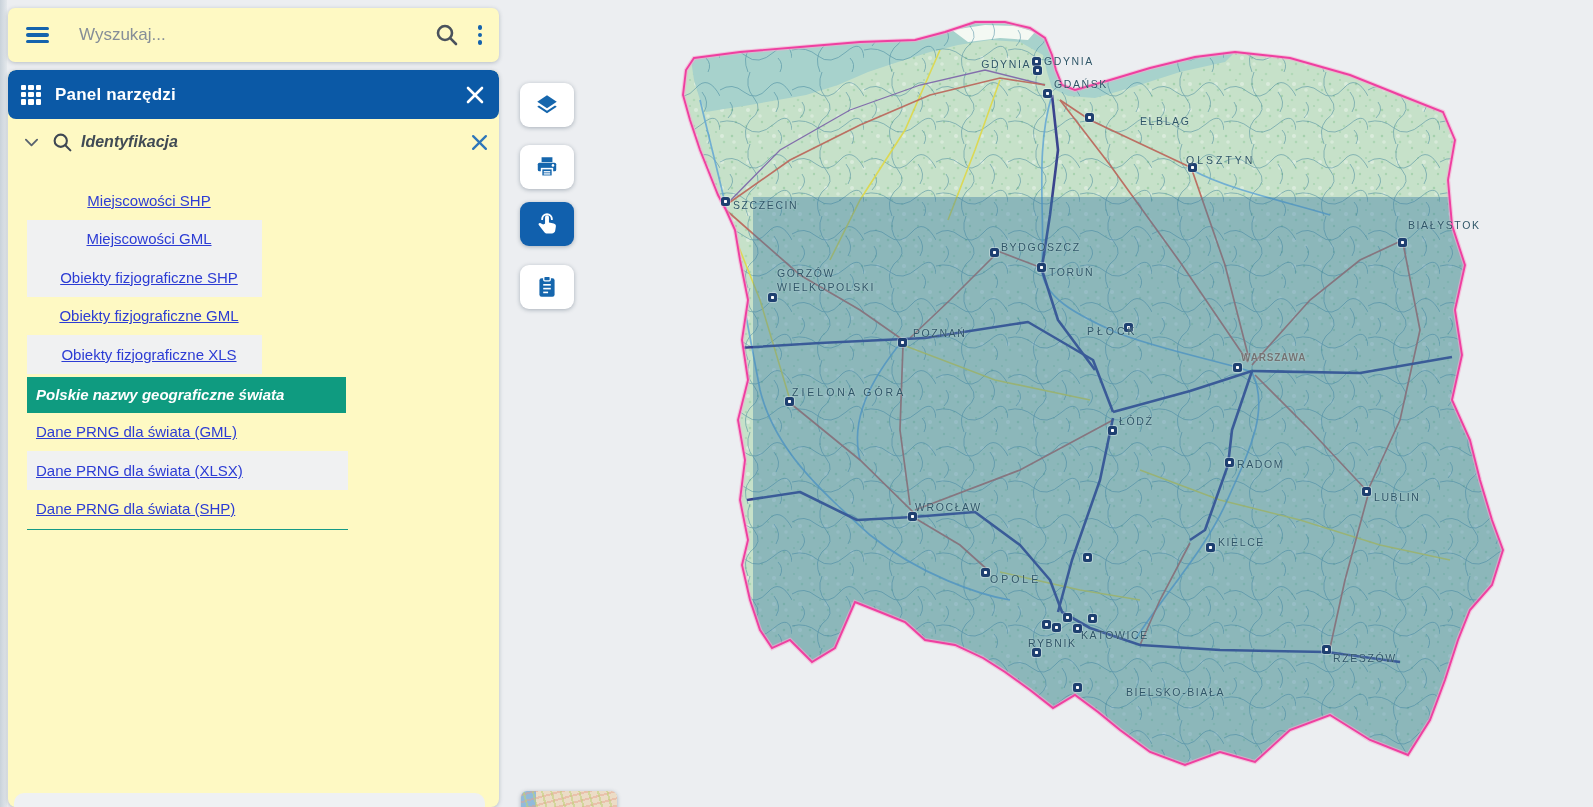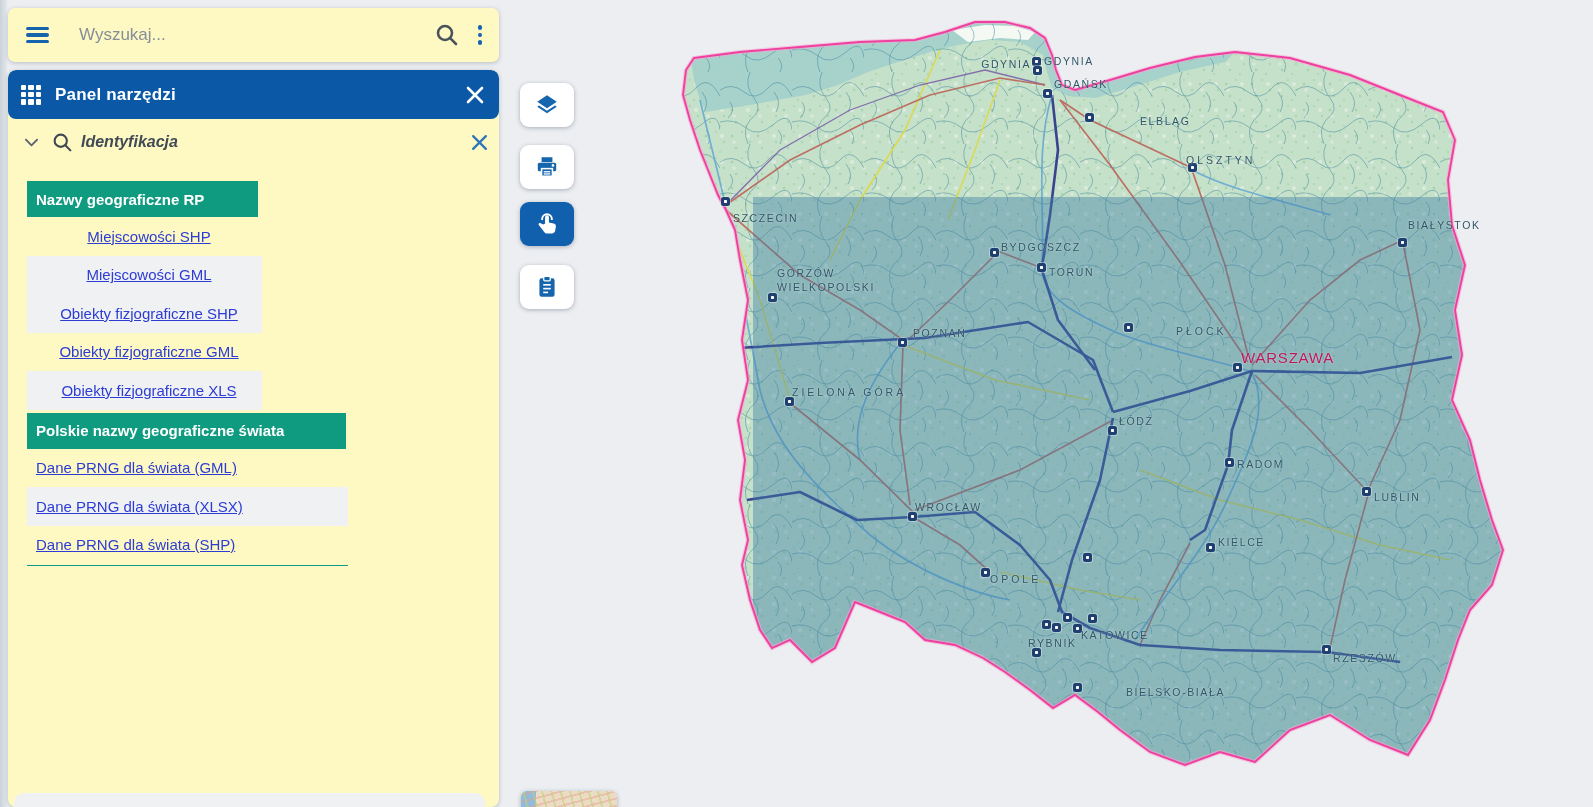--- a/index.html
+++ b/index.html
@@ -8,21 +8,21 @@
   
   #map-canvas{position:absolute;left:0;top:0;z-index:0;}
   #cities{position:absolute;left:0;top:0;width:1593px;height:685px;z-index:1;pointer-events:none;}
   .city-marker{position:absolute;width:9px;height:9px;margin-left:-4.5px;margin-top:-4.5px;border-radius:2.5px;
     background:radial-gradient(circle at 50% 50%, #ffffff 0 1.4px, #1e3f70 1.5px);
     box-shadow:0 0 0 1px rgba(255,255,255,.35);}
   .city-label{position:absolute;transform:translateY(-50%);font-size:10.5px;letter-spacing:1.6px;
     color:#2f5668;white-space:pre;line-height:14px;text-shadow:0 0 2px rgba(255,255,255,.55);}
   .city-label.spaced{letter-spacing:3px;}
   .city-label.end{transform:translate(-100%,-50%);}
-  .city-label.bold{font-weight:normal;font-size:15px;color:#be185d;letter-spacing:.8px;}
+  .city-label.bold{font-weight:bold;font-size:10px;color:#737373;letter-spacing:.8px;}
 
   
   .left-strip{position:absolute;left:0;top:0;width:7px;height:807px;background:linear-gradient(90deg,#c9d2da,#e4e8ec);z-index:2;}
 
   
   .card{position:absolute;background:#fef9c3;border-radius:7px;box-shadow:0 1px 4px rgba(40,60,80,.28);z-index:3;}
 
   
   #search-card{left:8px;top:8px;width:491px;height:54px;display:flex;align-items:center;}
   .hamburger{width:23px;height:17px;margin-left:18px;display:flex;flex-direction:column;justify-content:space-between;cursor:pointer;}
@@ -42,21 +42,21 @@
   .header-close{margin-left:auto;margin-right:14px;cursor:pointer;width:20px;height:20px;}
   #section-row{height:46px;display:flex;align-items:center;font-style:italic;}
   #section-title{font-size:16px;font-weight:bold;color:#414b55;margin-left:8px;}
   .chevron{margin-left:16px;width:15px;height:15px;cursor:pointer;}
   .section-search{width:21px;height:21px;margin-left:13px;}
   .section-close{margin-left:auto;margin-right:11px;width:17px;height:17px;cursor:pointer;}
 
   .panel-body{padding:16px 0 0 19px;}
   .group-header{height:36px;display:flex;align-items:center;background:#0f9b80;color:#fff;font-weight:bold;font-size:15px;padding-left:9px;box-sizing:border-box;}
   .gh1{width:231px;}
-  .gh2{width:319px;}
+  .gh2{width:319px;font-style:italic;}
   .link-row{height:38.5px;display:flex;align-items:center;padding-left:9px;box-sizing:border-box;}
   .w1{width:235px;justify-content:center;} .w2{width:321px;}
   .link-row.alt{background:#f0f1f2;}
   .link-row a{color:#2c3cd4;font-size:15px;text-decoration:underline;cursor:pointer;}
   .group-endline{width:321px;height:0;border-bottom:1.6px solid #159a86;margin-top:1px;}
 
   #bottom-partial-row{position:absolute;left:6px;right:14px;top:723px;height:90px;background:#eff1f3;border-radius:10px;overflow:hidden;}
   #bottom-partial-row a{display:block;text-align:center;margin-top:17px;color:#2c5fb0;font-size:15px;text-decoration:underline;}
 
   
@@ -175,34 +175,34 @@
       <div class="city-marker" style="left: 1037px; top: 70px;"></div>
       <div class="city-label end" style="left: 1031px; top: 64px;">GDYNIA</div>
       <div class="city-label" style="left: 1044px; top: 61px;">GDYNIA</div>
       <div class="city-marker" style="left: 1047px; top: 93px;"></div>
       <div class="city-label" style="left: 1054px; top: 84px;">GDAŃSK</div>
       <div class="city-marker" style="left: 1089px; top: 117px;"></div>
       <div class="city-label" style="left: 1140px; top: 121px;">ELBLĄG</div>
       <div class="city-marker" style="left: 1192px; top: 167px;"></div>
       <div class="city-label spaced" style="left: 1186px; top: 160px;">OLSZTYN</div>
       <div class="city-marker" style="left: 725px; top: 201px;"></div>
-      <div class="city-label" style="left: 733px; top: 205px; margin-top: 13px;">SZCZECIN</div>
+      <div class="city-label" style="left: 733px; top: 205px;">SZCZECIN</div>
       <div class="city-marker" style="left: 1402px; top: 242px;"></div>
       <div class="city-label" style="left: 1408px; top: 225px;">BIAŁYSTOK</div>
       <div class="city-marker" style="left: 994px; top: 252px;"></div>
       <div class="city-label" style="left: 1001px; top: 247px;">BYDGOSZCZ</div>
       <div class="city-marker" style="left: 1041px; top: 267px;"></div>
       <div class="city-label" style="left: 1049px; top: 272px;">TORUŃ</div>
       <div class="city-marker" style="left: 772px; top: 297px;"></div>
       <div class="city-label" style="left: 777px; top: 280px;">GORZÓW
 WIELKOPOLSKI</div>
       <div class="city-marker" style="left: 902px; top: 342px;"></div>
       <div class="city-label" style="left: 913px; top: 333px;">POZNAŃ</div>
       <div class="city-marker" style="left: 1128px; top: 327px;"></div>
-      <div class="city-label spaced" style="left: 1176px; top: 331px;">PŁOCK</div>
+      <div class="city-label spaced" style="left: 1087px; top: 331px;">PŁOCK</div>
       <div class="city-marker" style="left: 1237px; top: 367px;"></div>
       <div class="city-label bold" style="left: 1241px; top: 358px;">WARSZAWA</div>
       <div class="city-marker" style="left: 789px; top: 401px;"></div>
       <div class="city-label spaced" style="left: 792px; top: 392px;">ZIELONA GÓRA</div>
       <div class="city-marker" style="left: 1112px; top: 430px;"></div>
       <div class="city-label" style="left: 1119px; top: 421px;">ŁÓDŹ</div>
       <div class="city-marker" style="left: 1229px; top: 462px;"></div>
       <div class="city-label" style="left: 1237px; top: 464px;">RADOM</div>
       <div class="city-marker" style="left: 1366px; top: 491px;"></div>
       <div class="city-label" style="left: 1374px; top: 497px;">LUBLIN</div>
@@ -276,21 +276,20 @@
         <line x1="15.2" y1="15.2" x2="21" y2="21" stroke="#3f4853" stroke-width="2.4" stroke-linecap="round"></line>
       </svg>
       <span id="section-title">Identyfikacja</span>
       <svg class="section-close" viewBox="0 0 16 16">
         <line x1="2" y1="2" x2="14" y2="14" stroke="#2e76ba" stroke-width="2.2" stroke-linecap="round"></line>
         <line x1="14" y1="2" x2="2" y2="14" stroke="#2e76ba" stroke-width="2.2" stroke-linecap="round"></line>
       </svg>
     </div>
 
     <div class="panel-body">
-      <div class="group-header gh1">Nazwy geograficzne RP</div>
       <div class="link-row w1">
           <a>Miejscowości SHP</a>
         </div>
       <div class="link-row w1 alt">
           <a>Miejscowości GML</a>
         </div>
       <div class="link-row w1 alt">
           <a>Obiekty fizjograficzne SHP</a>
         </div>
       <div class="link-row w1">

